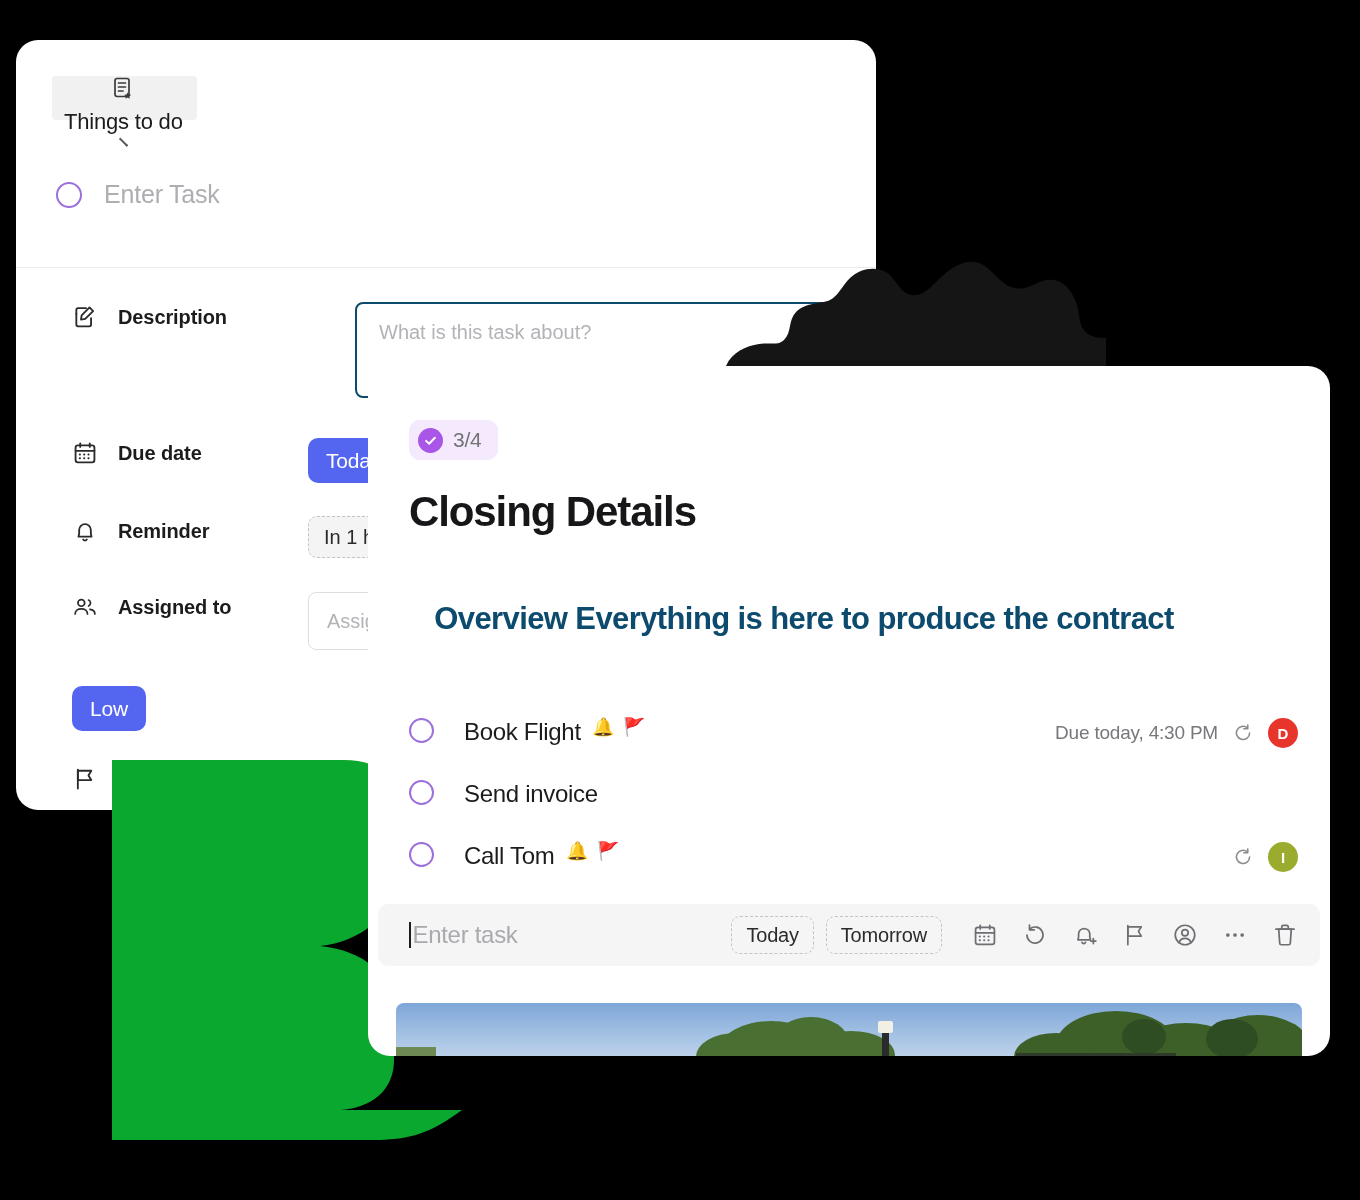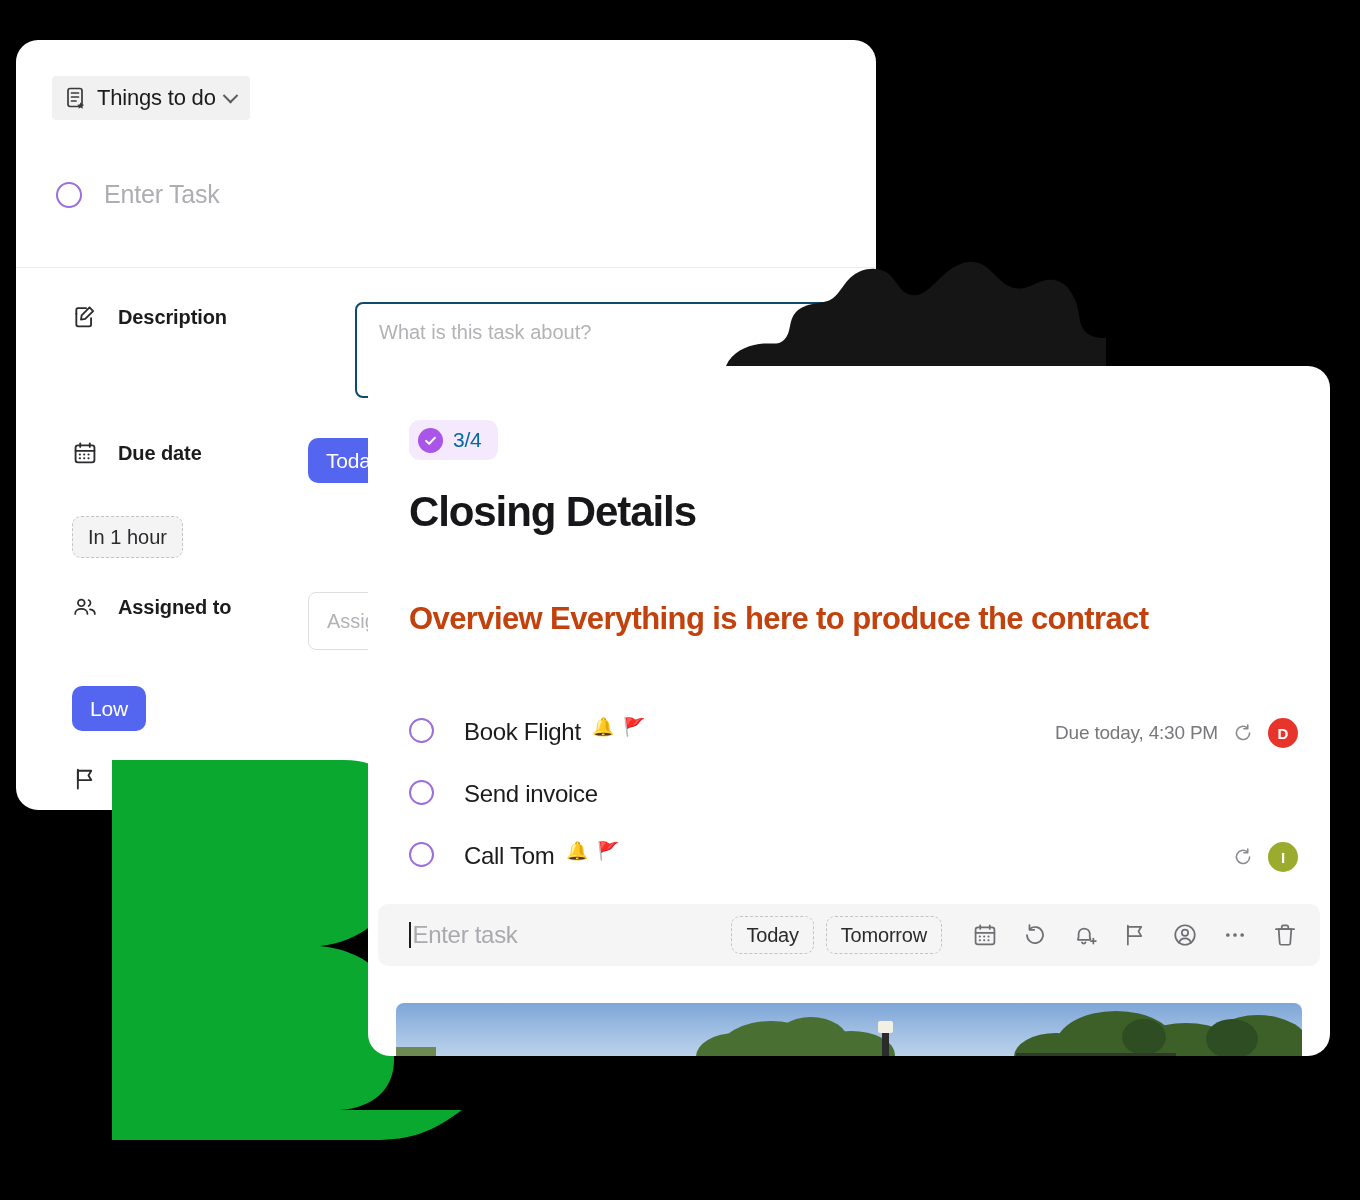--- a/index.html
+++ b/index.html
@@ -36,20 +36,21 @@
     position: absolute;
     left: 36px;
     top: 36px;
     height: 44px;
     display: flex;
     align-items: center;
     gap: 9px;
     padding: 0 14px 0 12px;
     background: #f1f1f2;
     border-radius: 4px;
+    flex-direction: column;
   }
   .list-chip-label {
     font-size: 22px;
     color: #1c1c1e;
     letter-spacing: -0.2px;
   }
   .chev {
     width: 11px; height: 11px;
     border-right: 2px solid #5c5c60;
     border-bottom: 2px solid #5c5c60;
@@ -222,44 +223,45 @@
     width: 25px; height: 25px;
     border-radius: 50%;
     background: #a855e8;
     display: flex;
     align-items: center;
     justify-content: center;
   }
   .badge-check svg { width: 15px; height: 15px; display: block; }
   .badge-text {
     font-size: 21px;
-    color: #0369a1;
+    color: #737373;
     letter-spacing: -0.2px;
   }
 
   .card-title {
     position: absolute;
     left: 41px;
     top: 122px;
     font-size: 42px;
     font-weight: 700;
     color: #17171a;
     letter-spacing: -1.1px;
   }
 
   .card-subtitle {
     position: absolute;
     left: 41px;
     top: 228px;
     width: 790px;
     font-size: 31px;
     font-weight: 700;
-    color: #c2410c;
+    color: #0c4a6e;
     line-height: 1.63;
     letter-spacing: -0.6px;
+    text-align: center;
   }
 
   .task-list {
     position: absolute;
     left: 0; right: 0;
     top: 352px;
   }
   .task-row {
     position: relative;
     height: 62px;
@@ -435,20 +437,29 @@
                 <line x1="15.2" y1="16.8" x2="15.3" y2="16.8"></line>
               </g>
             </svg>
           </span>
           <span class="form-label-text">Due date</span>
         </div>
         <span class="pill-blue">Today</span>
       </div>
 
       <div class="form-row" style="top:236px;">
+        <div class="form-label">
+          <span class="ic">
+            <svg viewBox="0 0 24 24" fill="none" stroke="#2b2b2e" stroke-width="1.7" stroke-linecap="round" stroke-linejoin="round">
+              <path d="M6 17.2c0-1 .6-1.3.6-3.4V11a5.4 5.4 0 0 1 10.8 0v2.8c0 2.1.6 2.4.6 3.4z"></path>
+              <path d="M10.3 19.8a1.9 1.9 0 0 0 3.4 0"></path>
+            </svg>
+          </span>
+          <span class="form-label-text">Reminder</span>
+        </div>
         <span class="pill-dashed">In 1 hour</span>
       </div>
 
       <div class="form-row" style="top:312px;">
         <div class="form-label">
           <span class="ic">
             <svg viewBox="0 0 24 24" fill="none" stroke="#2b2b2e" stroke-width="1.6" stroke-linecap="round" stroke-linejoin="round">
               <circle cx="8.6" cy="8.2" r="3.1"></circle>
               <path d="M2.9 18.4c0-2.9 2.5-4.6 5.7-4.6s5.7 1.7 5.7 4.6"></path>
               <path d="M15.3 5.6a3 3 0 0 1 0 5.5"></path>

